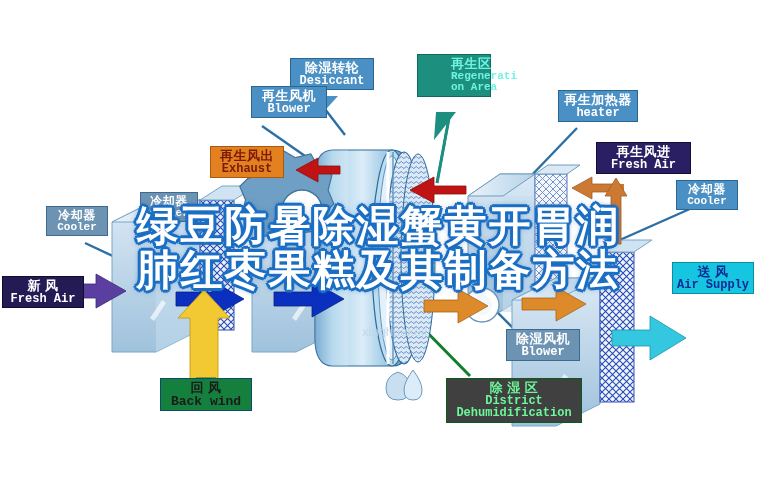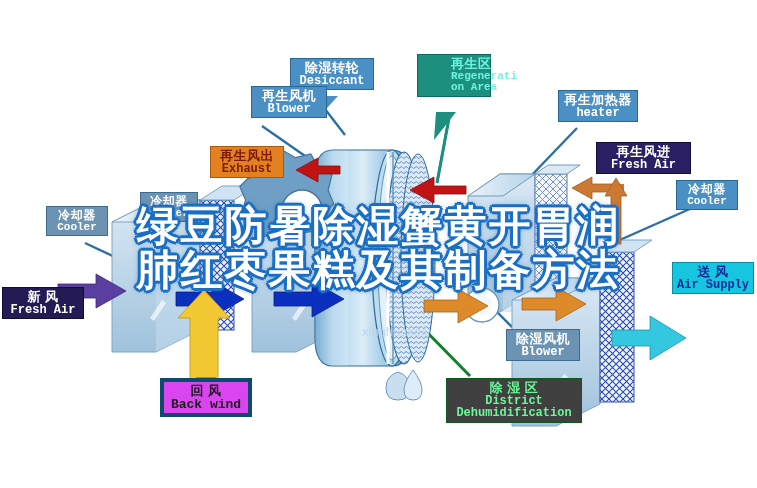--- a/index.html
+++ b/index.html
@@ -20,21 +20,21 @@
   .lbl.teal{background:#1c8f7e;border:1px solid #0c6b5d;color:#6ff3e2;padding-left:33px;}
   
   .lbl.orange{background:#e38020;border:1px solid #a85a10;color:#7a1a08;}
   
   .lbl.purple{background:#2b1f63;border:1px solid #140d3a;color:#ffffff;}
   
   .lbl.navy{background:#241b55;border:1px solid #120c30;color:#ffffff;}
   
   .lbl.cyan{background:#16c6e0;border:1px solid #0b8ca1;color:#0d2b96;}
   
-  .lbl.yellow{background:#d946ef;border:4px solid #0c4a6e;color:#1a1a1a;}
+  .lbl.yellow{background:#15803d;border:1px solid #0c4a6e;color:#1a1a1a;}
   
   .lbl.green{background:#404040;border:1px solid #0a5a1c;color:#6cf79a;}
 
   
   #overlay{position:absolute;left:0;right:0;top:204px;text-align:center;z-index:60;
     font-family:"DejaVu Sans","Liberation Sans",sans-serif;font-weight:bold;
     font-size:42px;line-height:44px;color:#ffffff;letter-spacing:2px;
     text-shadow:
       -2px -2px 0 #1a6fc4, 2px -2px 0 #1a6fc4, -2px 2px 0 #1a6fc4, 2px 2px 0 #1a6fc4,
       -3px 0 0 #1a6fc4, 3px 0 0 #1a6fc4, 0 -3px 0 #1a6fc4, 0 3px 0 #1a6fc4,
@@ -265,21 +265,21 @@
   <div class="lbl slate" style="left:140px;top:192px;width:58px;font-size:12px;">
     <span class="cn">冷却器</span>
     <span class="en" style="font-size:11px">Cooler</span>
   </div>
 
   <div class="lbl blue" style="left:676px;top:180px;width:62px;font-size:12px;">
     <span class="cn">冷却器</span>
     <span class="en" style="font-size:11px">Cooler</span>
   </div>
 
-  <div class="lbl navy" style="left:2px;top:276px;width:82px;font-size:13px;margin-top:11px;">
+  <div class="lbl navy" style="left:2px;top:276px;width:82px;font-size:13px;">
     <span class="cn">新    风</span>
     <span class="en" style="font-size:12px">Fresh Air</span>
   </div>
 
   <div class="lbl cyan" style="left:672px;top:262px;width:82px;font-size:13px;">
     <span class="cn">送    风</span>
     <span class="en" style="font-size:12px">Air Supply</span>
   </div>
 
   <div class="lbl yellow" style="left:160px;top:378px;width:92px;font-size:13px;">

